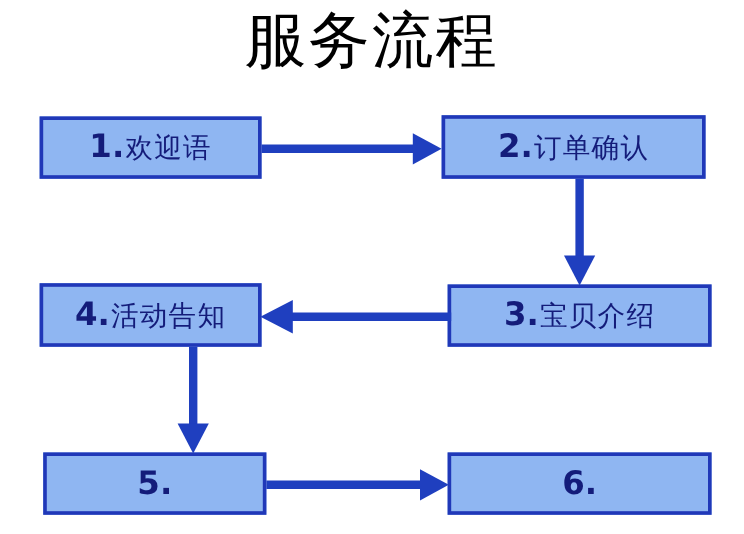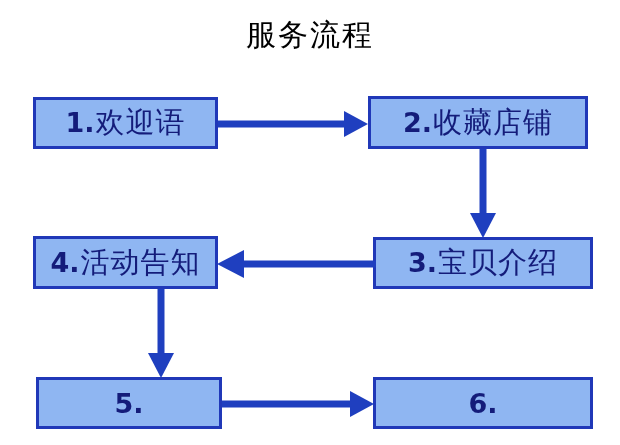--- a/index.html
+++ b/index.html
@@ -17,21 +17,21 @@
   }
 
   
   #title {
     position: absolute;
     left: 0;
     top: 6px;
     width: 620px;
     text-align: center;
     font-family: "DejaVu Serif", "Liberation Serif", serif;
-    font-size: 30px;
+    font-size: 51px;
     line-height: 58px;
     letter-spacing: 2px;
     color: #000000;
     white-space: nowrap;
   }
 
   
   .node {
     position: absolute;
     box-sizing: border-box;
@@ -49,21 +49,21 @@
   }
   .node .num {
     font-family: "DejaVu Sans", "Liberation Sans", sans-serif;
     font-weight: bold;
     font-size: 27px;
     letter-spacing: 0px;
     color: #141c7a;
   }
   .node .txt {
     font-family: Liberation Serif, serif;
-    font-size: 29px;
+    font-size: 23px;
     letter-spacing: 1px;
     color: #141c7a;
     margin-left: 1px;
   }
 
   
   #node-1 { left: 33px;  top: 97px;  width: 185px; height: 52px; }
   #node-2 { left: 368px; top: 96px;  width: 220px; height: 53px; }
   #node-3 { left: 373px; top: 237px; width: 220px; height: 52px; }
   #node-4 { left: 33px;  top: 236px; width: 185px; height: 53px; }
@@ -92,21 +92,21 @@
   <div class="node" id="node-1">
     <span class="label">
       <span class="num">1.</span>
         <span class="txt">欢迎语</span>
     </span>
   </div>
 
   <div class="node" id="node-2">
     <span class="label">
       <span class="num">2.</span>
-        <span class="txt">收藏店铺</span>
+        <span class="txt">订单确认</span>
     </span>
   </div>
 
   <div class="node" id="node-3">
     <span class="label">
       <span class="num">3.</span>
         <span class="txt">宝贝介绍</span>
     </span>
   </div>
 

